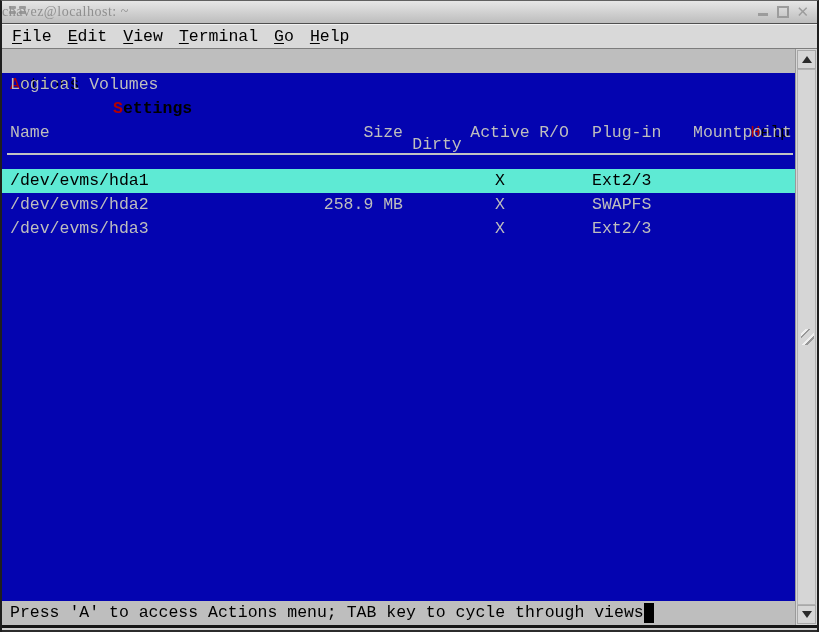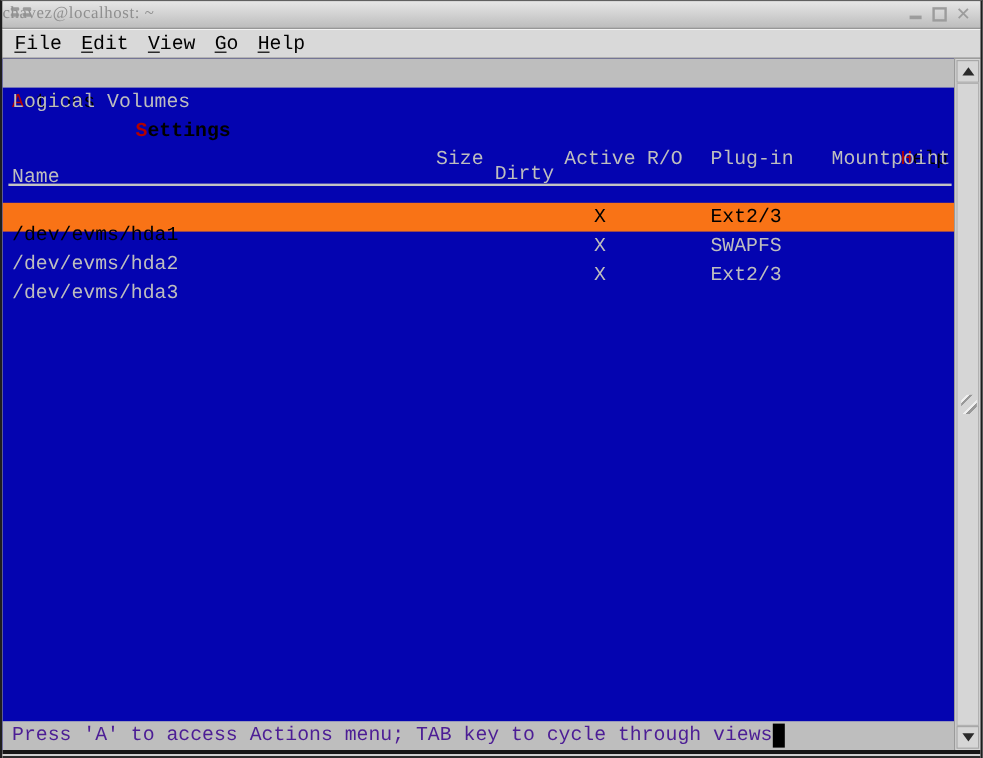--- a/index.html
+++ b/index.html
@@ -61,33 +61,33 @@
   .evms-bar .m-help { position:absolute; right:5px; }
   .hotkey { color:#b30000; }
 
   .view-title { top:24px; padding-left:8px; }
 
   .thead { top:72px; }
   .sepline { position:absolute; top:104px; left:5px; width:786px; height:2px; background:#c3c3c3; }
 
   .trow { height:24px; line-height:24px; position:absolute; left:0; right:0; }
   .r1 { top:120px; } .r2 { top:144px; } .r3 { top:168px; }
-  .trow.selected { background:#f97316; color:#000;text-decoration:underline; }
+  .trow.selected { background:#5eead4; color:#000;text-decoration:underline; }
 
   .c { position:absolute; top:0; height:24px; }
-  .c-name   { left:8px;margin-top:15px; }
+  .c-name   { left:8px; }
   .c-size   { left:0; width:401px; text-align:right; }
   .c-dirty  { left:405px; width:60px; text-align:center;margin-top:12px; }
   .c-active { left:468px; width:60px; text-align:center; }
   .c-ro     { left:532px; width:40px; text-align:center; }
   .c-plugin { left:590px; }
   .c-mount  { left:691px; }
 
   
-  .statusbar { top:552px; background:#bebebe; color:#4c1d95; padding-left:8px; display:flex; align-items:center; }
+  .statusbar { top:552px; background:#bebebe; color:#000000; padding-left:8px; display:flex; align-items:center; }
   .cursor-block { display:inline-block; width:10px; height:20px; background:#000; margin-left:0; }
 
   
   .scrollbar { width:22px; background:#d6d6d6; border-left:1px solid #9a9a9a; position:relative; }
   .sb-btn { position:absolute; left:1px; right:1px; height:19px; background:#d6d6d6; border:1px solid #a8a8a8; display:flex; align-items:center; justify-content:center; }
   .sb-up { top:1px; } .sb-down { bottom:1px; }
   .tri-up { width:0; height:0; border-left:5px solid transparent; border-right:5px solid transparent; border-bottom:7px solid #2a2a2a; }
   .tri-down { width:0; height:0; border-left:5px solid transparent; border-right:5px solid transparent; border-top:7px solid #2a2a2a; }
   .sb-thumb { position:absolute; top:20px; bottom:20px; left:1px; right:1px; background:#d6d6d6; border:1px solid #b2b2b2; }
   .sb-grip { position:absolute; top:50%; left:3px; margin-top:-8px; width:13px; height:16px;
@@ -114,20 +114,21 @@
       <div class="btn-max"></div>
       <div class="btn-close">✕</div>
     </div>
   </div>
   <div class="titlebar-sep"></div>
 
   <div class="menubar">
     <span class="mitem"><span class="accel">F</span><span>ile</span></span>
     <span class="mitem"><span class="accel">E</span><span>dit</span></span>
     <span class="mitem"><span class="accel">V</span><span>iew</span></span>
+    <span class="mitem"><span class="accel">T</span><span>erminal</span></span>
     <span class="mitem"><span class="accel">G</span><span>o</span></span>
     <span class="mitem"><span class="accel">H</span><span>elp</span></span>
   </div>
   <div class="menubar-sep"></div>
 
   <div class="content">
     <div class="terminal">
 
       <div class="tline evms-bar">
         <span class="m-actions"><span class="hotkey">A</span><span>ctions</span></span>
@@ -153,20 +154,21 @@
         <span class="c c-name">/dev/evms/hda1</span>
         <span class="c c-dirty"></span>
         <span class="c c-active">X</span>
         <span class="c c-ro"></span>
         <span class="c c-plugin">Ext2/3</span>
         <span class="c c-mount"></span>
       </div>
 
       <div class="trow r2">
         <span class="c c-name">/dev/evms/hda2</span>
+        <span class="c c-size">258.9 MB</span>
         <span class="c c-dirty"></span>
         <span class="c c-active">X</span>
         <span class="c c-ro"></span>
         <span class="c c-plugin">SWAPFS</span>
         <span class="c c-mount"></span>
       </div>
 
       <div class="trow r3">
         <span class="c c-name">/dev/evms/hda3</span>
         <span class="c c-dirty"></span>

